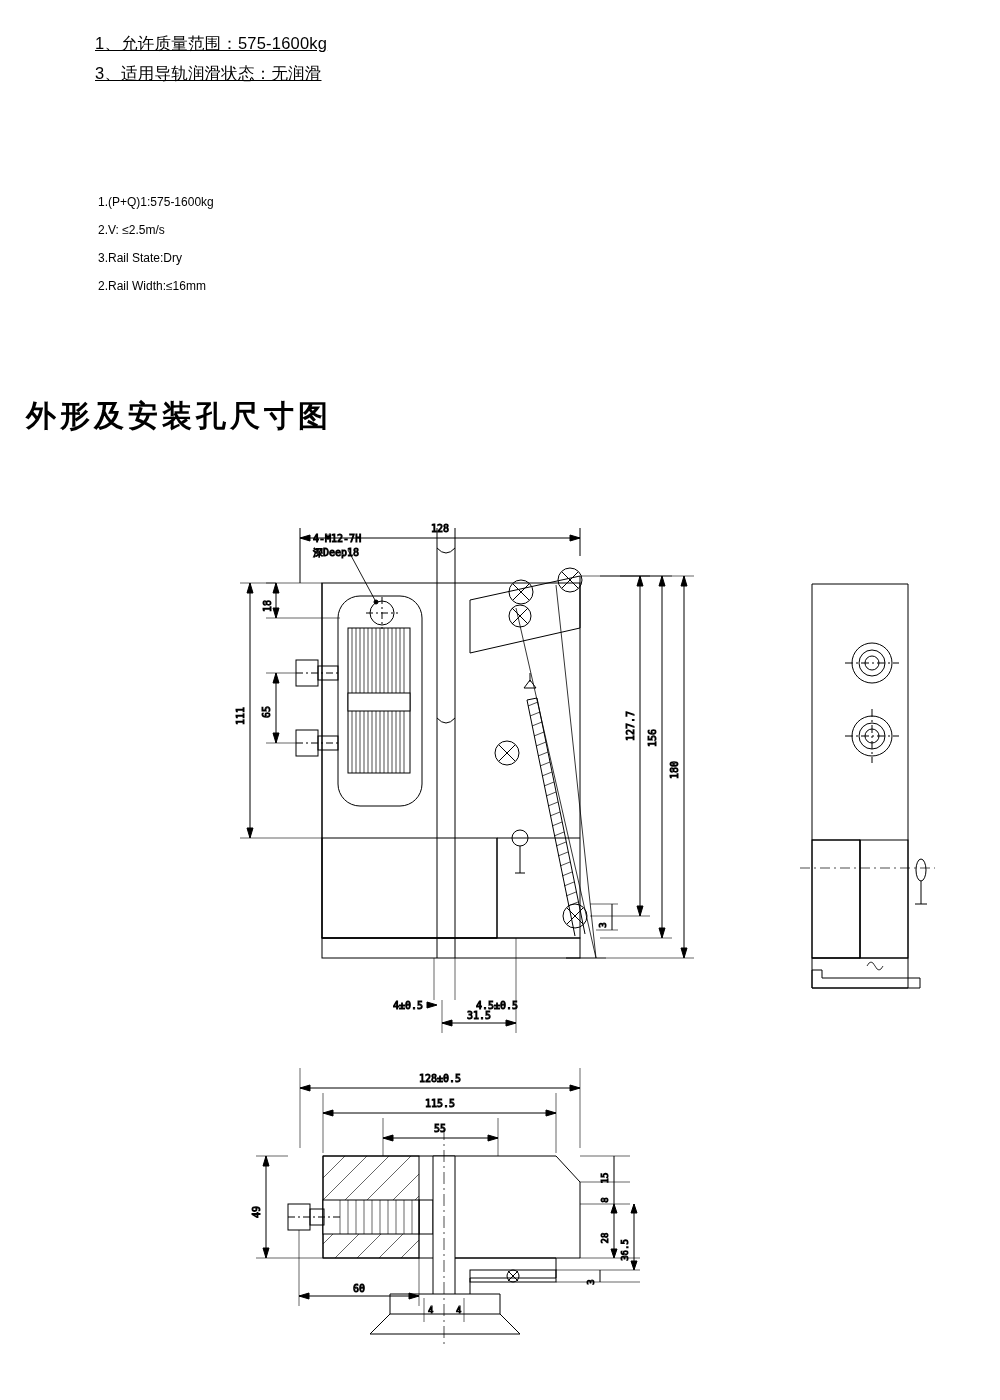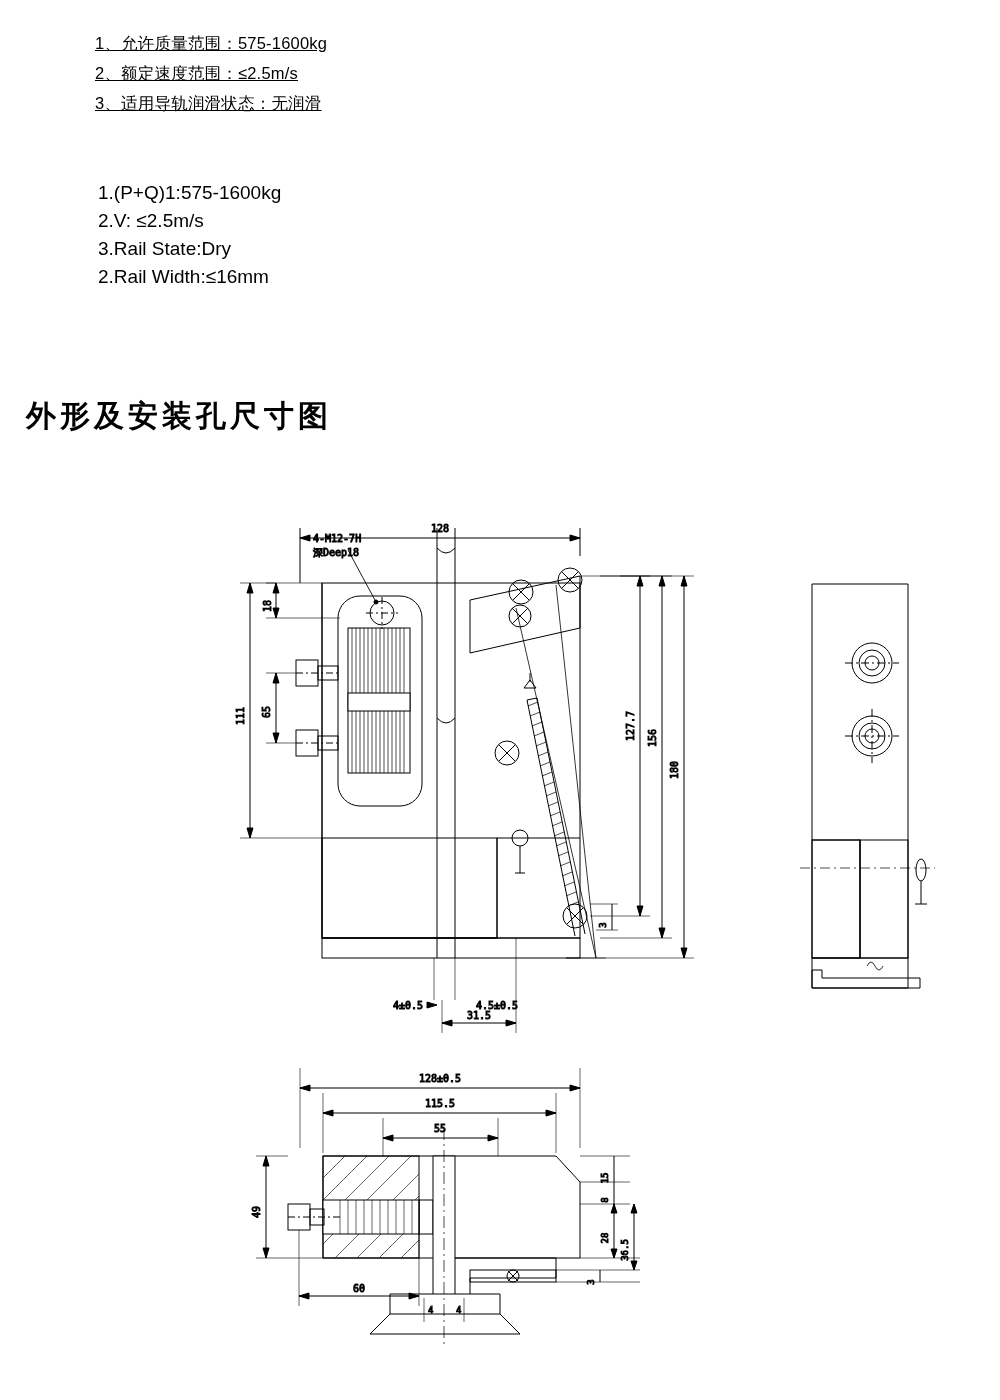--- a/index.html
+++ b/index.html
@@ -14,22 +14,22 @@
   .spec-list{
     position:absolute;
     left:95px; top:28px;
     font-size:16.5px;
     line-height:30px;
     letter-spacing:0.2px;
   }
   .spec-list div{white-space:nowrap;text-decoration:underline;}
   .spec-list-en{
     position:absolute;
-    left:98px; top:179px;
-    font-size:19px;
+    left:98px; top:188px;
+    font-size:12px;
     line-height:28px;
   }
   .spec-list-en div{white-space:nowrap;}
   .section-title{
     position:absolute;
     left:26px; top:396px;
     font-size:30px;
     font-weight:bold;
     font-family:"DejaVu Serif","Liberation Serif",serif;
     letter-spacing:4px;
@@ -41,21 +41,20 @@
     width:812px; height:930px;
   }
   svg{display:block;}
   text{font-family:"DejaVu Sans Mono","Liberation Mono",monospace;}
 </style>
 </head>
 <body>
 
 <div class="spec-list">
   <div>1、允许质量范围：575-1600kg</div>
-  <div>2、额定速度范围：≤2.5m/s</div>
   <div>3、适用导轨润滑状态：无润滑</div>
 </div>
 
 <div class="spec-list-en">
   <div>1.(P+Q)1:575-1600kg</div>
   <div>2.V: ≤2.5m/s</div>
   <div>3.Rail State:Dry</div>
   <div>2.Rail Width:≤16mm</div>
 </div>
 

